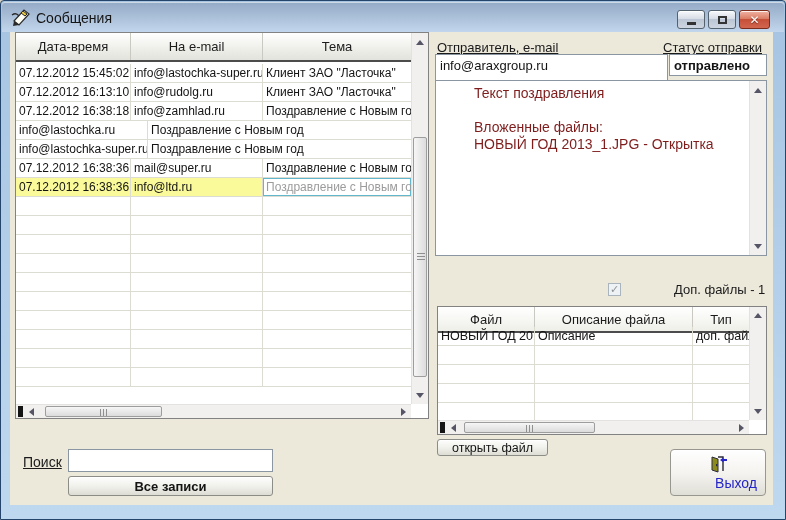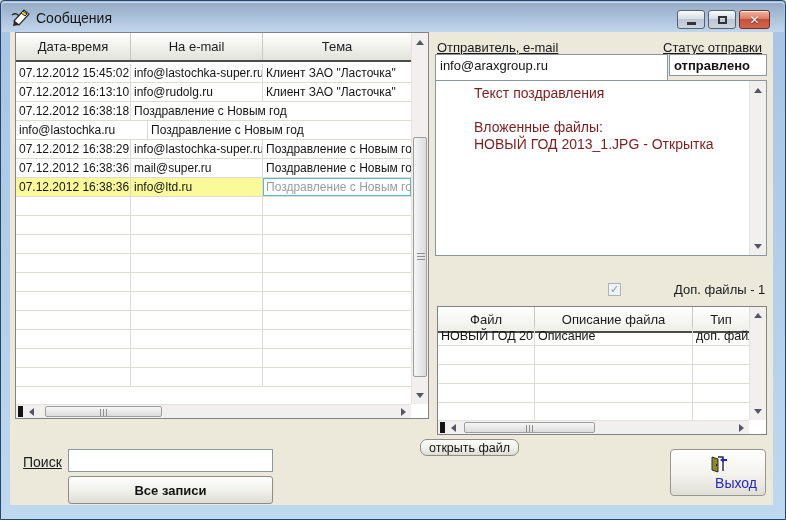--- a/index.html
+++ b/index.html
@@ -124,22 +124,22 @@
   .fg-row .c{font-size:12.5px;color:#141414;line-height:18px;padding:0 3px;white-space:nowrap;overflow:hidden;border-right:1px solid #dcdcd3;}
   .fg-row .fc1{width:97px;}.fg-row .fc2{width:158px;}.fg-row .fc3{flex:1;border-right:none!important;}
   
   .btn{
     position:absolute;border:1px solid #8d8d87;border-radius:3px;
     background:linear-gradient(#fdfdfd,#f1f1ec 50%,#deddd4);
     font-family:"Liberation Sans","DejaVu Sans",sans-serif;
     font-size:12.5px;color:#141414;display:flex;align-items:center;justify-content:center;
     box-shadow:inset 0 1px 0 #fff;
   }
-  .btn-open{left:419px;top:438px;width:99px;height:17px;border-radius:7px;}
-  .btn-all{left:67px;top:475px;width:205px;height:28px;font-weight:bold;font-size:13px;}
+  .btn-open{left:436px;top:438px;width:111px;height:17px;}
+  .btn-all{left:67px;top:475px;width:205px;height:20px;font-weight:bold;font-size:13px;}
   .btn-exit{
     left:669px;top:448px;width:96px;height:47px;flex-direction:column;gap:1px;
     background:linear-gradient(#ffffff,#f3f2ee 55%,#dfded6);border-color:#97978f;border-radius:4px;
   }
   .btn-exit .exit-label{color:var(--exit-blue);font-size:14px;margin-left:36px;}
   .search-input{left:67px;top:448px;width:205px;height:23px;font-size:13px;}
   input.textbox{outline:none;}
 </style>
 </head>
 <body>
@@ -181,28 +181,28 @@
         <div class="c c2">info@lastochka-super.ru</div>
         <div class="c c3">Клиент ЗАО "Ласточка"</div>
       </div>
       <div class="mg-row">
         <div class="c c1">07.12.2012 16:13:10</div>
         <div class="c c2">info@rudolg.ru</div>
         <div class="c c3">Клиент ЗАО "Ласточка"</div>
       </div>
       <div class="mg-row">
         <div class="c c1">07.12.2012 16:38:18</div>
+        <div class="c c2">info@zamhlad.ru</div>
         <div class="c c3">Поздравление с Новым год</div>
       </div>
       <div class="mg-row">
         <div class="c c2">info@lastochka.ru</div>
         <div class="c c3">Поздравление с Новым год</div>
       </div>
       <div class="mg-row">
-        <div class="c c1">07.12.2012 16:38:29</div>
         <div class="c c2">info@lastochka-super.ru</div>
         <div class="c c3">Поздравление с Новым год</div>
       </div>
       <div class="mg-row">
         <div class="c c1">07.12.2012 16:38:36</div>
         <div class="c c2">mail@super.ru</div>
         <div class="c c3">Поздравление с Новым год</div>
       </div>
       <div class="mg-row sel">
         <div class="c c1">07.12.2012 16:38:36</div>

